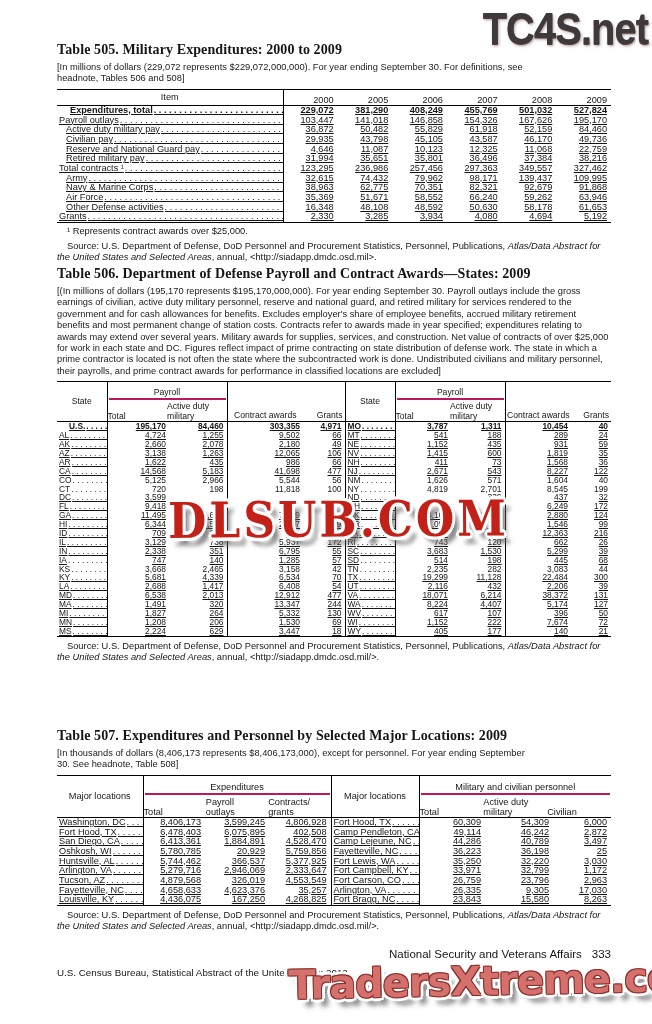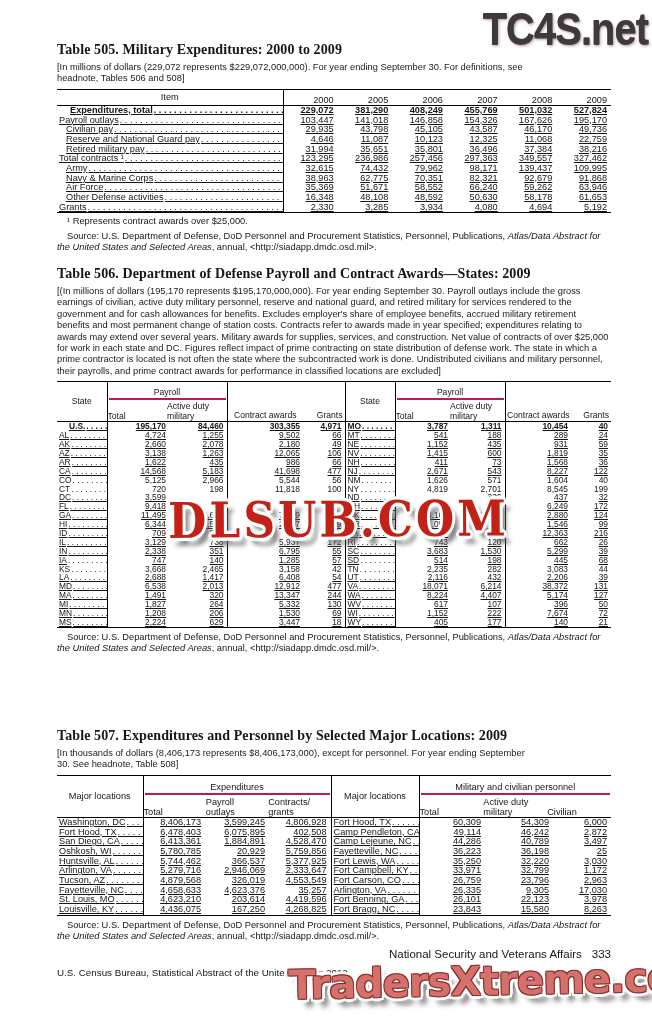--- a/index.html
+++ b/index.html
@@ -152,20 +152,34 @@
                 <span class="lt">Payroll outlays</span>
                 <span class="ld"></span>
               </div>
             </td>
             <td class="num">103,447</td>
             <td class="num">141,018</td>
             <td class="num">146,858</td>
             <td class="num">154,326</td>
             <td class="num">167,626</td>
             <td class="num">195,170</td>
+          </tr>
+          <tr>
+            <td class="rb ind1">
+              <div class="lead">
+                <span class="lt">Active duty military pay</span>
+                <span class="ld"></span>
+              </div>
+            </td>
+            <td class="num">36,872</td>
+            <td class="num">50,482</td>
+            <td class="num">55,829</td>
+            <td class="num">61,918</td>
+            <td class="num">52,159</td>
+            <td class="num">84,460</td>
           </tr>
           <tr>
             <td class="rb ind1">
               <div class="lead">
                 <span class="lt">Civilian pay</span>
                 <span class="ld"></span>
               </div>
             </td>
             <td class="num">29,935</td>
             <td class="num">43,798</td>
@@ -719,20 +733,42 @@
               </div>
             </td>
             <td class="num">2,235</td>
             <td class="rb num">282</td>
             <td class="num">3,083</td>
             <td class="num">44</td>
           </tr>
           <tr>
             <td class="rb ind0">
               <div class="lead">
+                <span class="lt">KY</span>
+                <span class="ld"></span>
+              </div>
+            </td>
+            <td class="num">5,681</td>
+            <td class="rb num">4,339</td>
+            <td class="num">6,534</td>
+            <td class="rb num">70</td>
+            <td class="rb ind0">
+              <div class="lead">
+                <span class="lt">TX</span>
+                <span class="ld"></span>
+              </div>
+            </td>
+            <td class="num">19,299</td>
+            <td class="rb num">11,128</td>
+            <td class="num">22,484</td>
+            <td class="num">300</td>
+          </tr>
+          <tr>
+            <td class="rb ind0">
+              <div class="lead">
                 <span class="lt">LA</span>
                 <span class="ld"></span>
               </div>
             </td>
             <td class="num">2,688</td>
             <td class="rb num">1,417</td>
             <td class="num">6,408</td>
             <td class="rb num">54</td>
             <td class="rb ind0">
               <div class="lead">
@@ -1070,40 +1106,20 @@
                 <span class="ld"></span>
               </div>
             </td>
             <td class="num">26,335</td>
             <td class="num">9,305</td>
             <td class="num">17,030</td>
           </tr>
           <tr>
             <td class="rb ind0">
               <div class="lead">
-                <span class="lt">St. Louis, MO</span>
-                <span class="ld"></span>
-              </div>
-            </td>
-            <td class="num">4,623,210</td>
-            <td class="num">203,614</td>
-            <td class="rb num">4,419,596</td>
-            <td class="rb ind0">
-              <div class="lead">
-                <span class="lt">Fort Benning, GA</span>
-                <span class="ld"></span>
-              </div>
-            </td>
-            <td class="num">26,101</td>
-            <td class="num">22,123</td>
-            <td class="num">3,978</td>
-          </tr>
-          <tr>
-            <td class="rb ind0">
-              <div class="lead">
                 <span class="lt">Louisville, KY</span>
                 <span class="ld"></span>
               </div>
             </td>
             <td class="num">4,436,075</td>
             <td class="num">167,250</td>
             <td class="rb num">4,268,825</td>
             <td class="rb ind0">
               <div class="lead">
                 <span class="lt">Fort Bragg, NC</span>

